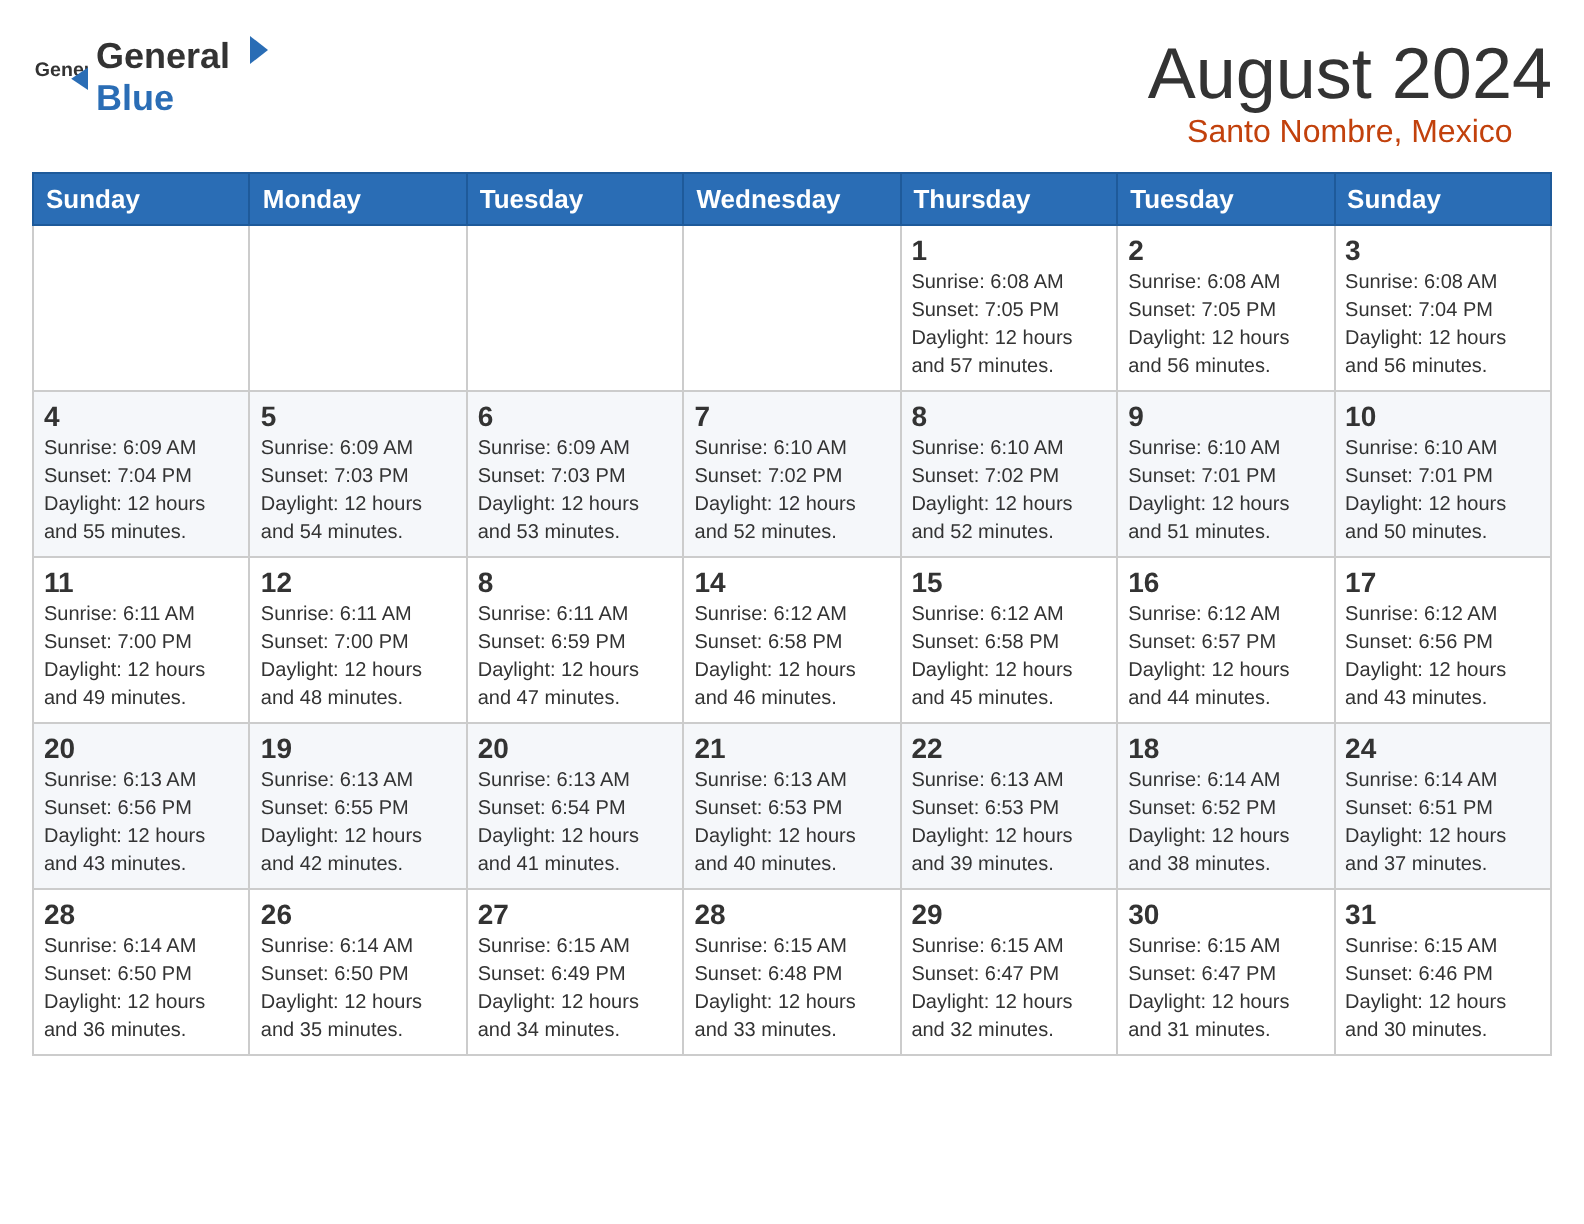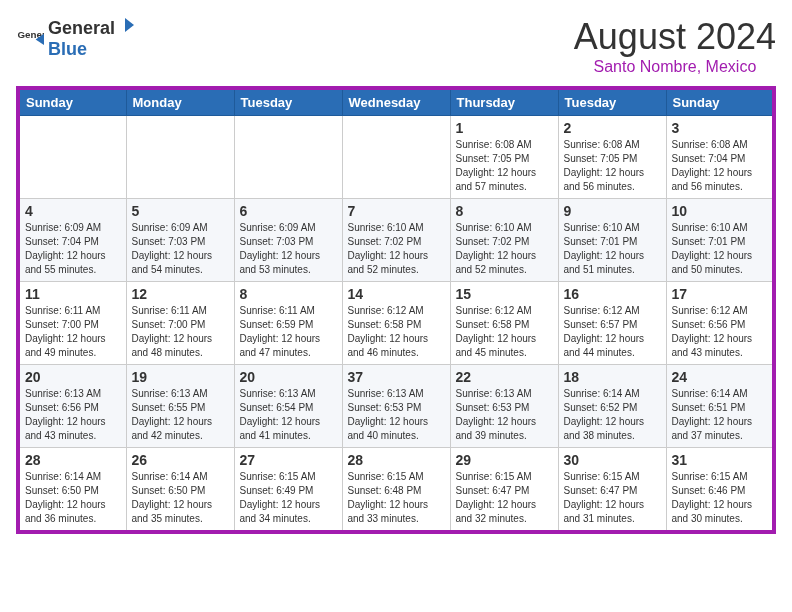--- a/index.html
+++ b/index.html
@@ -39,26 +39,26 @@
     .title-block {
       text-align: center;
     }
     .month-year {
       font-size: 36px;
       color: #333;
       font-weight: normal;
     }
     .location {
       font-size: 16px;
-      color: #a21caf;
+      color: #c2410c;
     }
     .calendar {
       width: 100%;
       border-collapse: collapse;
-      border: 4px solid #a21caf;
+      border: 1px solid #a21caf;
     }
     .calendar th {
       background-color: #2a6db5;
       color: #fff;
       text-align: left;
       padding: 5px 6px;
       font-size: 13px;
       border: 1px solid #1e5a9a;
     }
     .calendar td {
@@ -259,21 +259,21 @@
 Sunset: 6:55 PM
 Daylight: 12 hours and 42 minutes.</div>
         </td>
         <td>
           <span class="day-number">20</span>
           <div class="day-info" style="white-space: pre-line;">Sunrise: 6:13 AM
 Sunset: 6:54 PM
 Daylight: 12 hours and 41 minutes.</div>
         </td>
         <td>
-          <span class="day-number">37</span>
+          <span class="day-number">21</span>
           <div class="day-info" style="white-space: pre-line;">Sunrise: 6:13 AM
 Sunset: 6:53 PM
 Daylight: 12 hours and 40 minutes.</div>
         </td>
         <td>
           <span class="day-number">22</span>
           <div class="day-info" style="white-space: pre-line;">Sunrise: 6:13 AM
 Sunset: 6:53 PM
 Daylight: 12 hours and 39 minutes.</div>
         </td>

